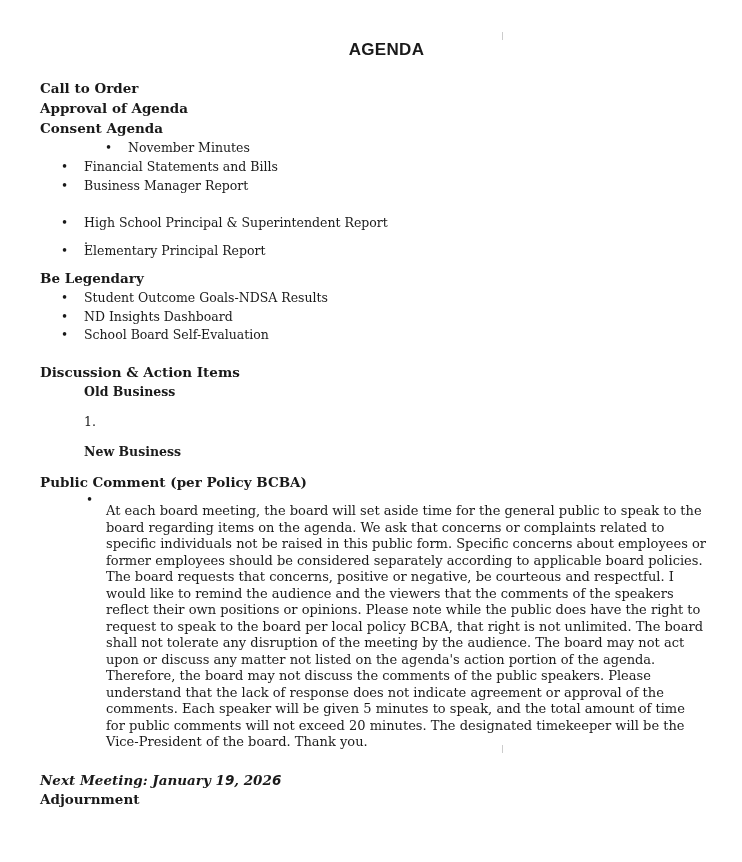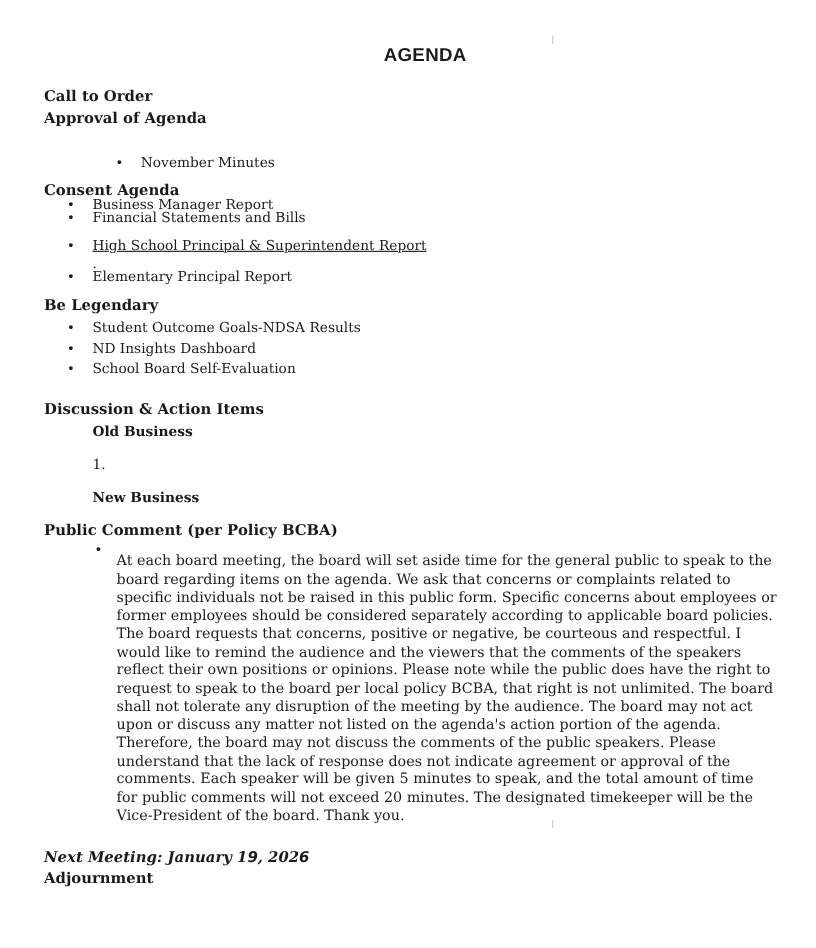--- a/index.html
+++ b/index.html
@@ -22,27 +22,27 @@
 </head>
 <body>
 
 <div class="tick" style="left:502px;top:32px;height:8px;"></div>
 <div class="tick" style="left:502px;top:745px;height:8px;"></div>
 
 <div class="title"><span>AGENDA</span></div>
 
 <div class="h" style="top:80px;">Call to Order</div>
 <div class="h" style="top:100px;">Approval of Agenda</div>
-<div class="h" style="top:120px;margin-top:45px;">Consent Agenda</div>
+<div class="h" style="top:120px;">Consent Agenda</div>
 
 <div class="li" style="top:140px;margin-left:44px;"><span class="dot">•</span><span>November Minutes</span></div>
-<div class="li" style="top:159px;margin-top:31px;"><span class="dot">•</span><span>Financial Statements and Bills</span></div>
+<div class="li" style="top:159px;"><span class="dot">•</span><span>Financial Statements and Bills</span></div>
 <div class="li" style="top:178px;"><span class="dot">•</span><span>Business Manager Report</span></div>
 <div class="li" style="top:196px;margin-top:47px;"><span class="dot">•</span><span>Elementary Principal Report</span></div>
-<div class="li" style="top:215px;text-decoration:underline;"><span class="dot">•</span><span>High School Principal &amp; Superintendent Report</span></div>
+<div class="li" style="top:215px;"><span class="dot">•</span><span>High School Principal &amp; Superintendent Report</span></div>
 <div class="plain" style="top:232px;">.</div>
 
 <div class="h" style="top:270px;text-align:right;">Be Legendary</div>
 <div class="li" style="top:290px;"><span class="dot">•</span><span>Student Outcome Goals-NDSA Results</span></div>
 <div class="li" style="top:309px;"><span class="dot">•</span><span>ND Insights Dashboard</span></div>
 <div class="li" style="top:327px;"><span class="dot">•</span><span>School Board Self-Evaluation</span></div>
 
 <div class="h" style="top:364px;">Discussion &amp; Action Items</div>
 <div class="sub" style="top:384px;">Old Business</div>
 <div class="plain" style="top:414px;">1.</div>

